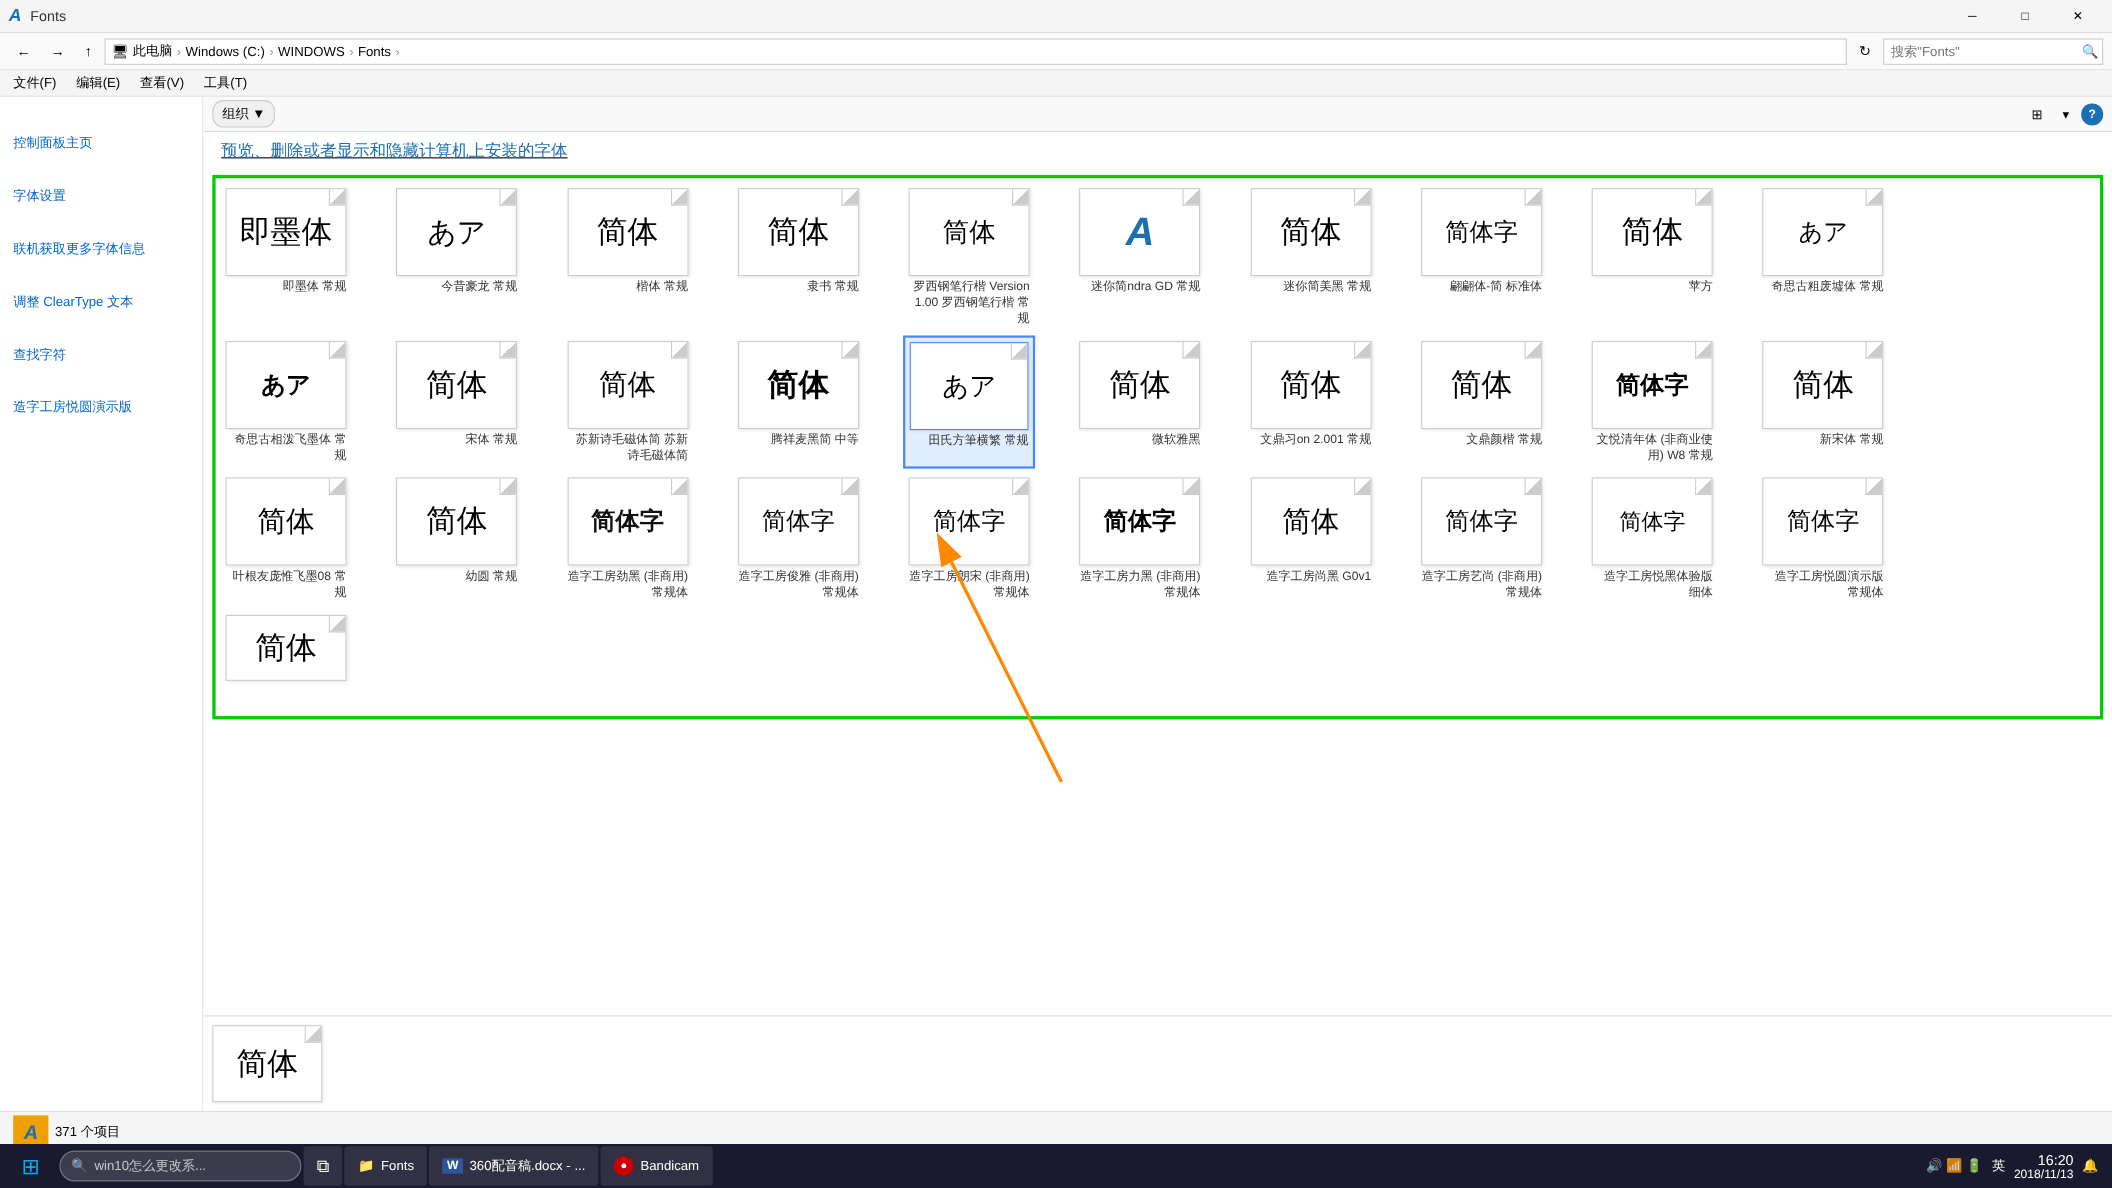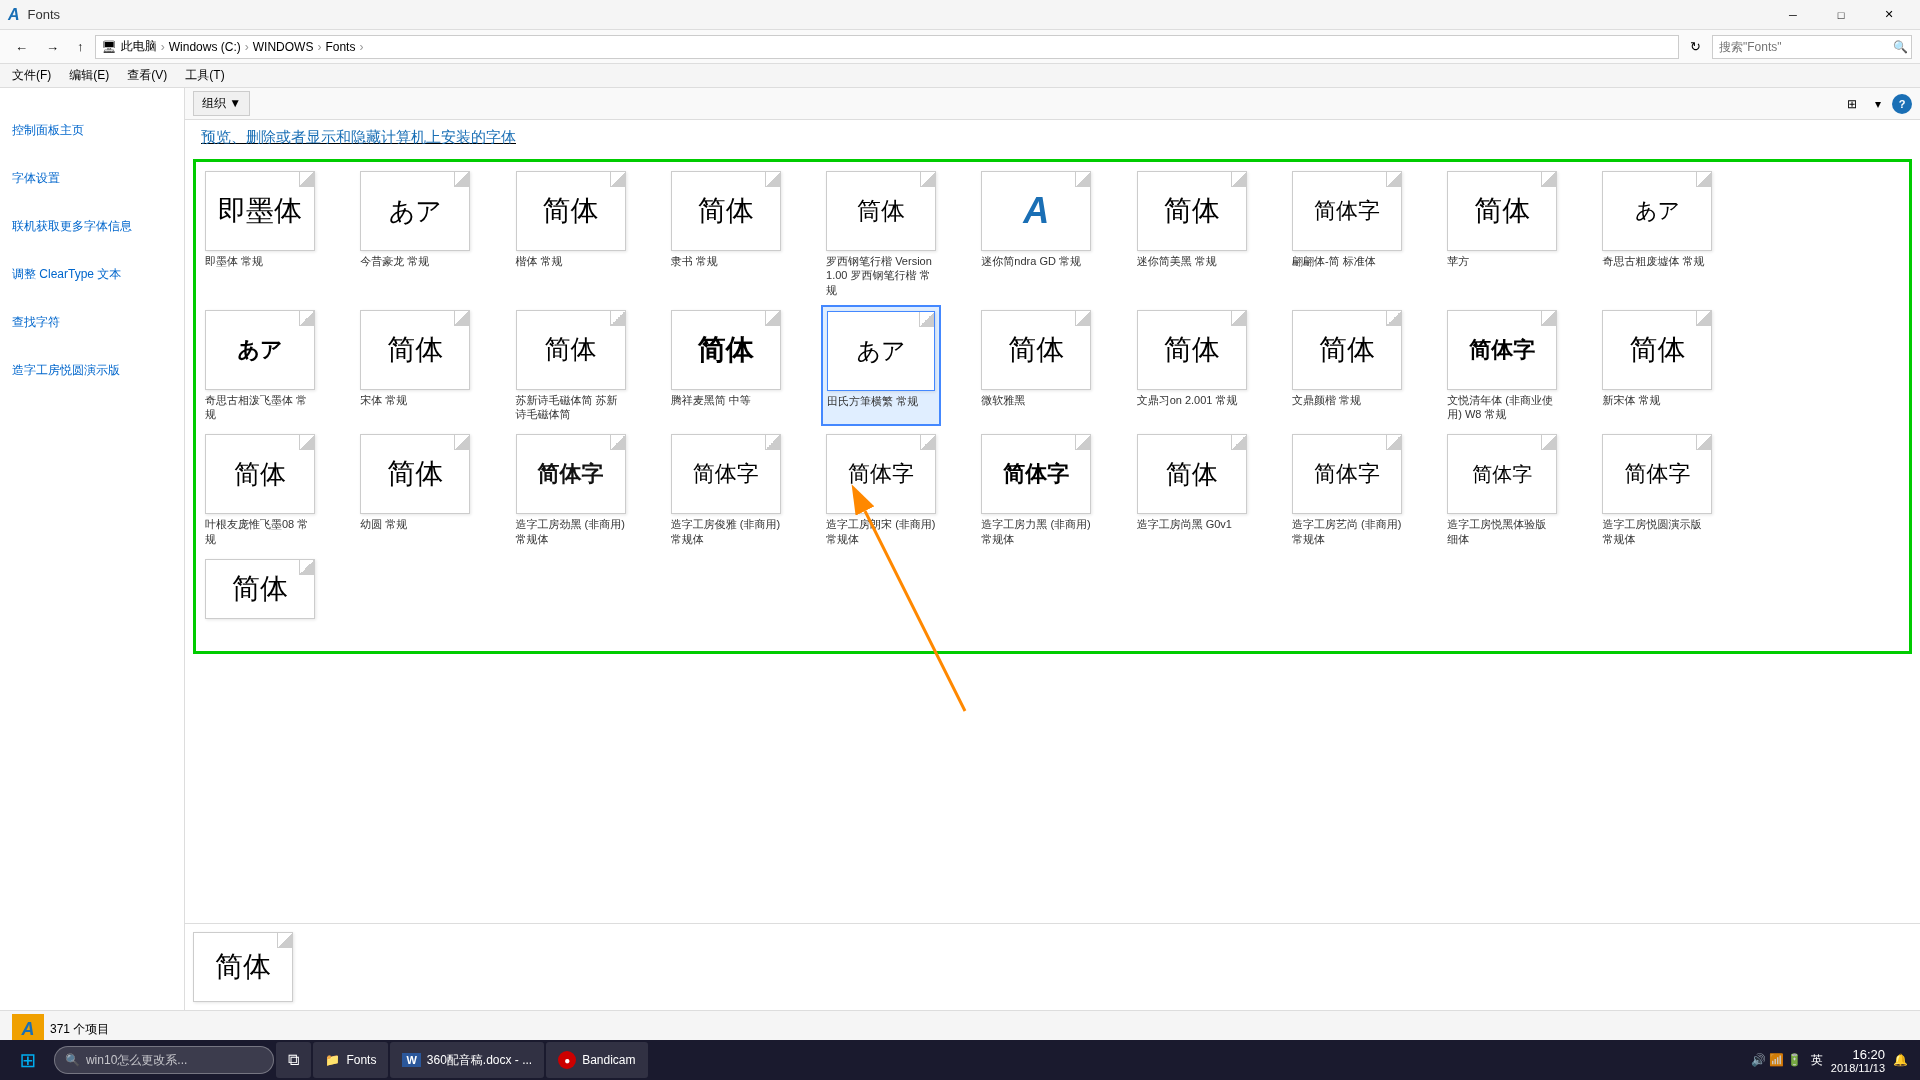--- a/index.html
+++ b/index.html
@@ -105,21 +105,21 @@
     }
     .organize-btn {
       display: flex;
       align-items: center;
       gap: 4px;
       padding: 3px 8px;
       border: 1px solid #ccc;
       background: #f0f0f0;
       cursor: pointer;
       font-size: 12px;
-      border-radius: 0;
+      border-radius: 10px;
     }
     .view-icons { margin-left: auto; display: flex; gap: 4px; }
     .view-btn { background: none; border: 1px solid transparent; padding: 2px 6px; cursor: pointer; border-radius: 2px; font-size: 12px; }
     .help-btn { background: #1a6fb5; color: white; border: none; width: 20px; height: 20px; border-radius: 50%; cursor: pointer; font-size: 11px; font-weight: bold; }
 
     
     .page-header {
       padding: 8px 16px 4px;
       text-decoration: underline;
     }
@@ -129,21 +129,21 @@
     .font-grid-wrapper {
       flex: 1;
       overflow-y: auto;
       padding: 8px;
       position: relative;
     }
 
     .font-item {
       width: 120px;
       cursor: pointer;
-      text-align: left;
+      text-align: right;
       padding: 4px;
       border: 1px solid transparent;
       background: white;
     }
     .font-card {
       width: 100%;
       height: 80px;
       background: white;
       border: 1px solid #ccc;
       display: flex;

